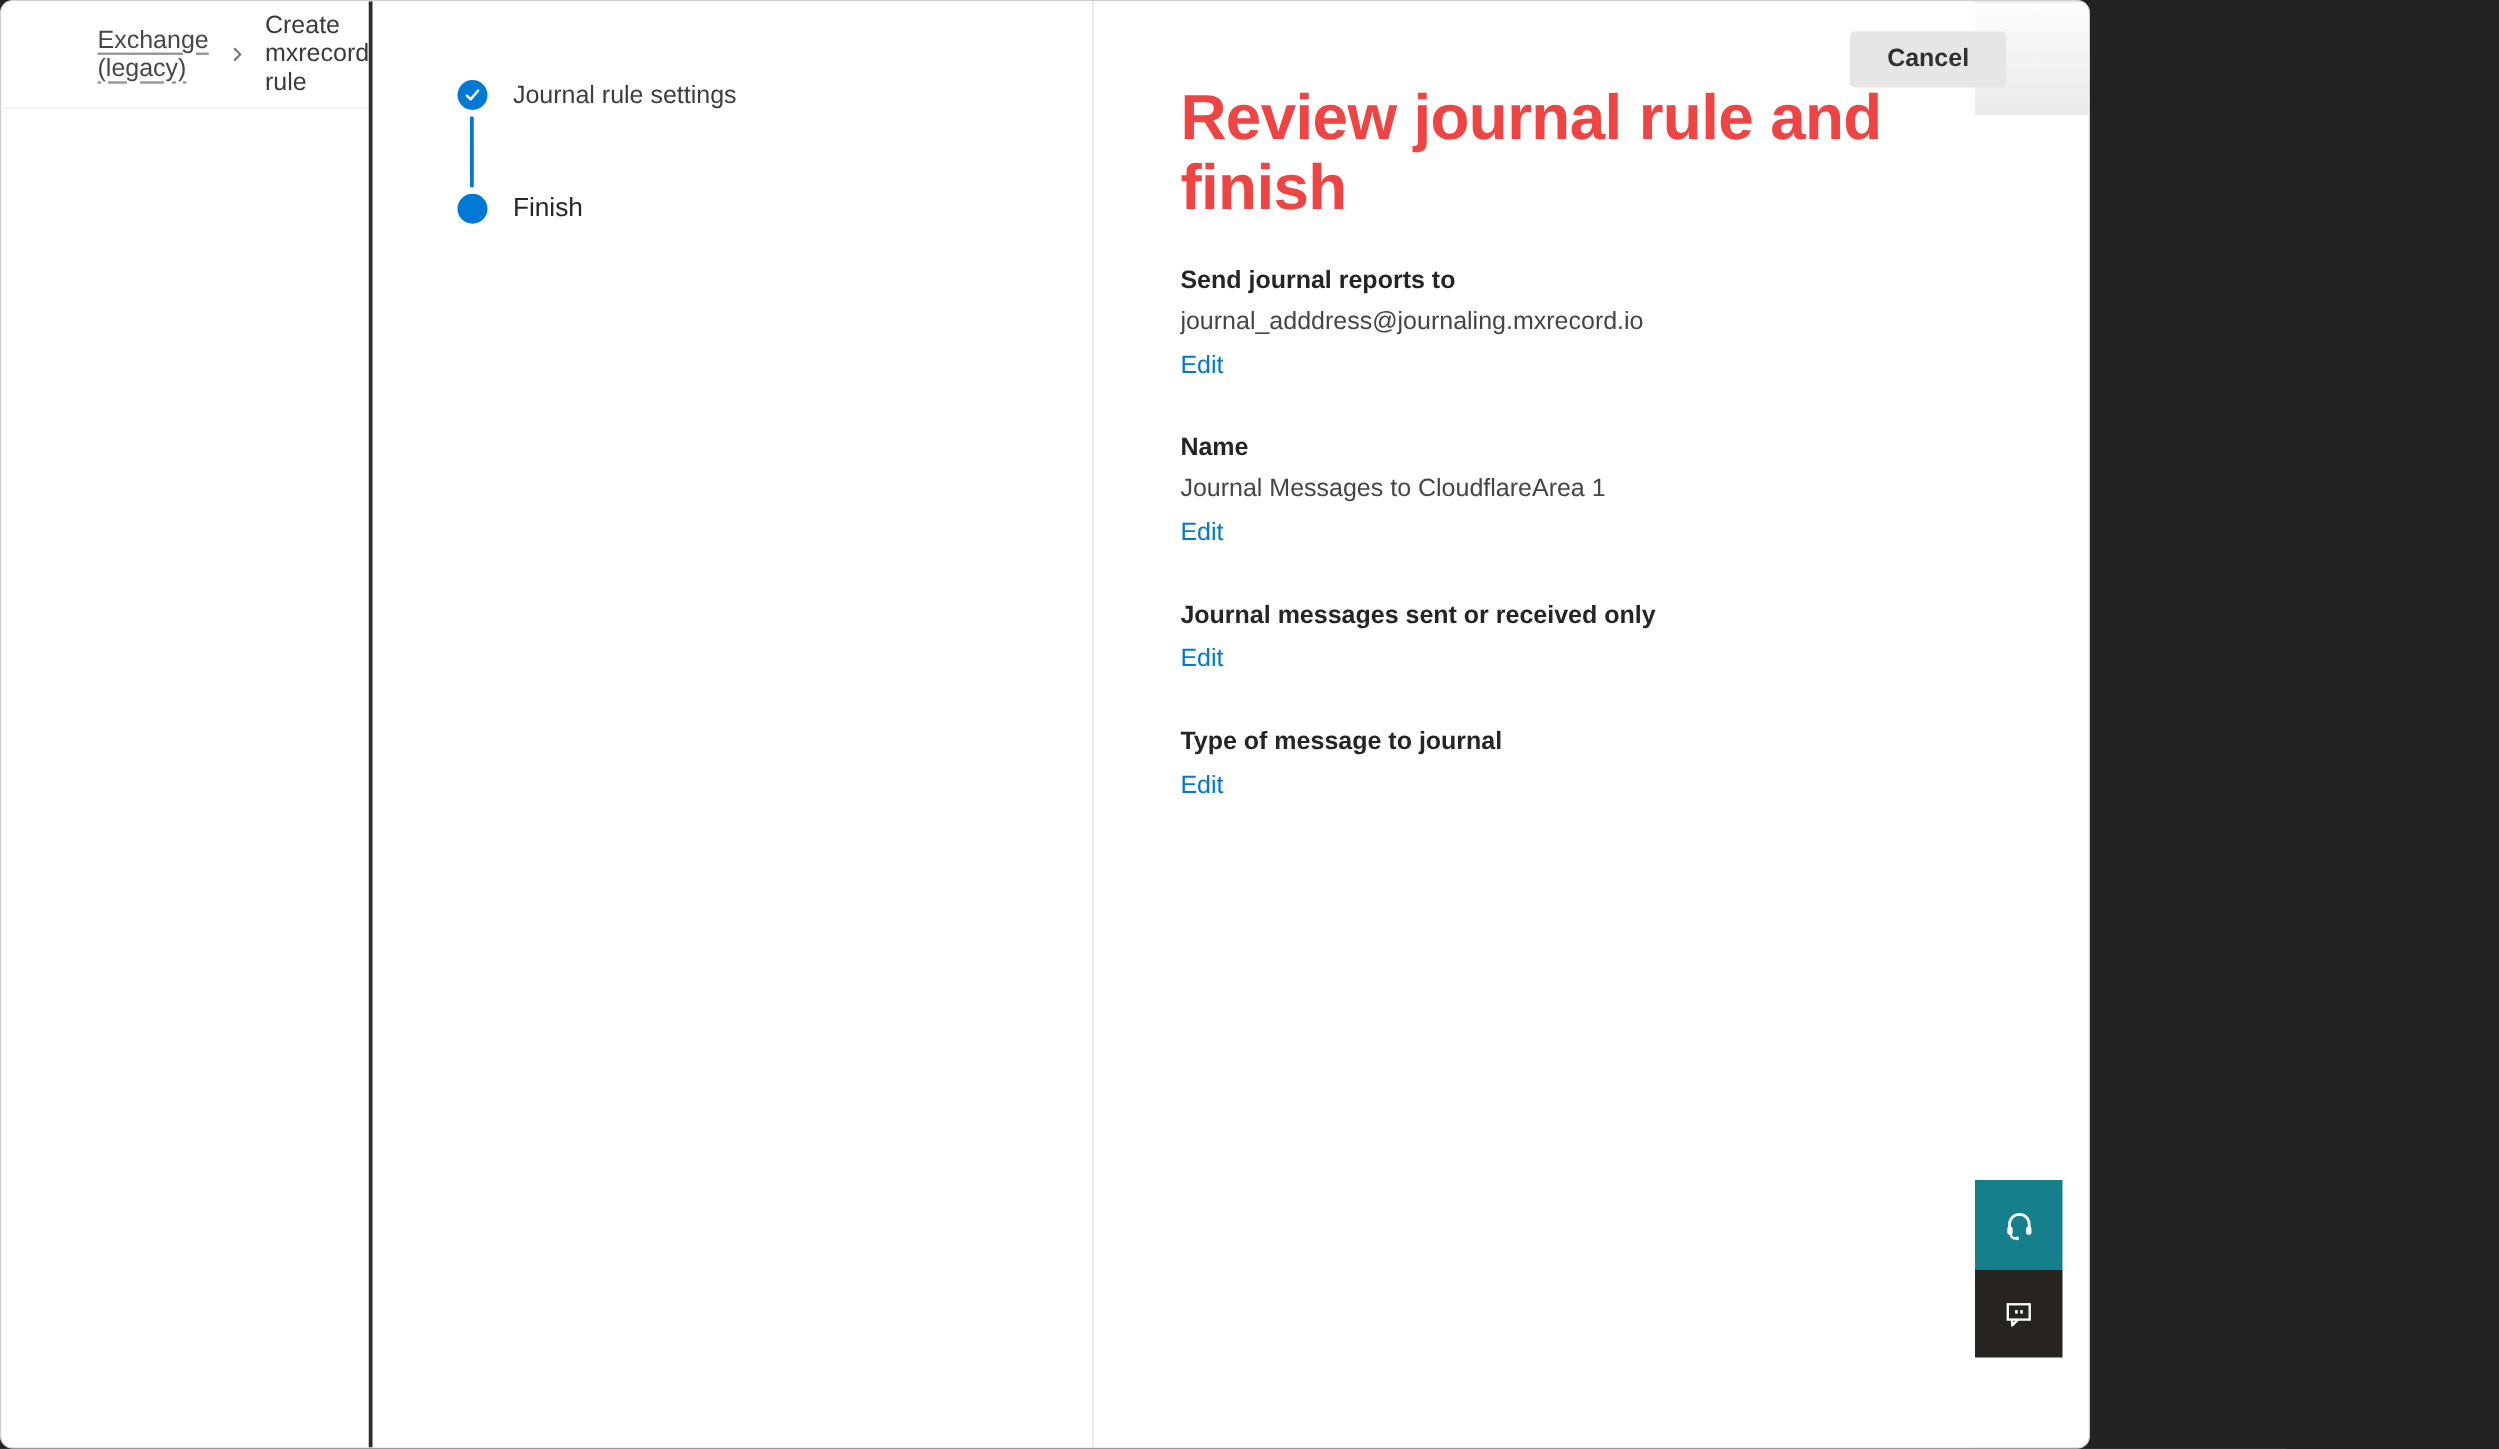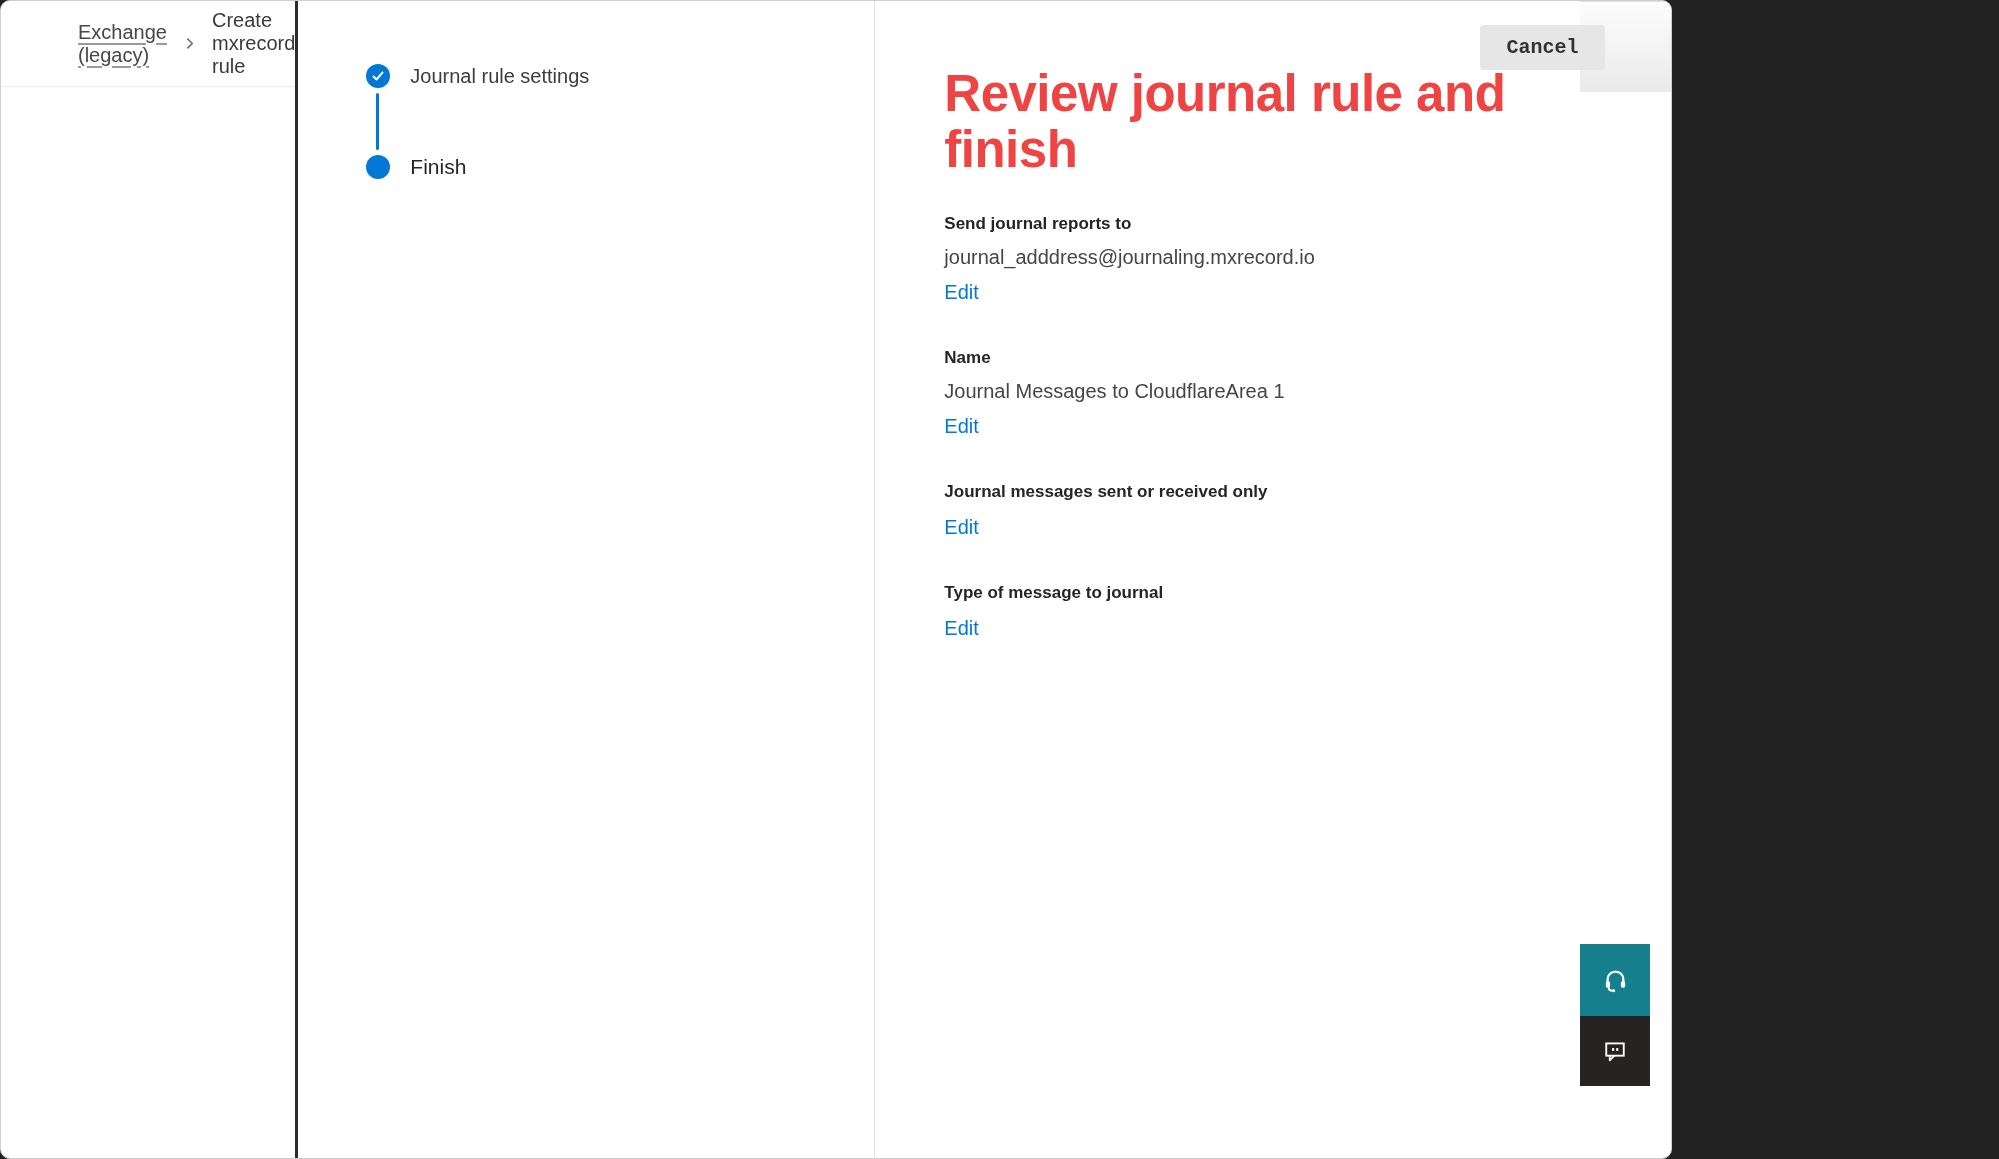--- a/index.html
+++ b/index.html
@@ -74,21 +74,21 @@
   .page-title {
     font-size: 51px;
     font-weight: 700;
     color: #ef4444;
     letter-spacing: -0.5px;
     margin: 0 0 31px 0;
     line-height: 56px;
   }
   .section { margin-bottom: 36px; }
   .section-label {
-    font-size: 17px; font-weight: 700; color: #252525; line-height: 30px;
+    font-size: 20px; font-weight: 700; color: #252525; line-height: 30px;
   }
   .section-value {
     font-size: 20px; color: #454545; line-height: 30px; margin-top: 3px;
   }
   .edit-link {
     display: inline-block;
     font-size: 20px; line-height: 30px; margin-top: 5px;
     color: var(--accent, #0078d4);
     text-decoration: none; cursor: pointer;
   }
@@ -108,21 +108,21 @@
     height: 47px; border: none; border-radius: 4px;
     font-family: "Liberation Sans", sans-serif;
     font-size: 20px; font-weight: 600;
     cursor: pointer; padding: 0 10px;
   }
   .btn-secondary { background: #e6e6e6; color: #323130; }
   .btn-back { width: 107px; }
   .btn-primary { background: var(--accent, #0078d4); color: #ffffff; width: 129px; border-radius: 14px; }
   .btn-cancel {
     position: absolute; right: 66px; top: 23px;
-    width: 125px; height: 45px; font-family: Liberation Mono, monospace;
+    width: 125px; height: 45px;
   }
 
   
   .float-btn {
     position: absolute; right: 21px; width: 70px;
     display: flex; align-items: center; justify-content: center;
     border: none; cursor: pointer; padding: 0;
   }
   .help-btn { top: 943px; height: 72px; background: var(--help_teal, #15808b); }
   .feedback-btn { top: 1015px; height: 70px; background: var(--feedback_dark, #252423); }

